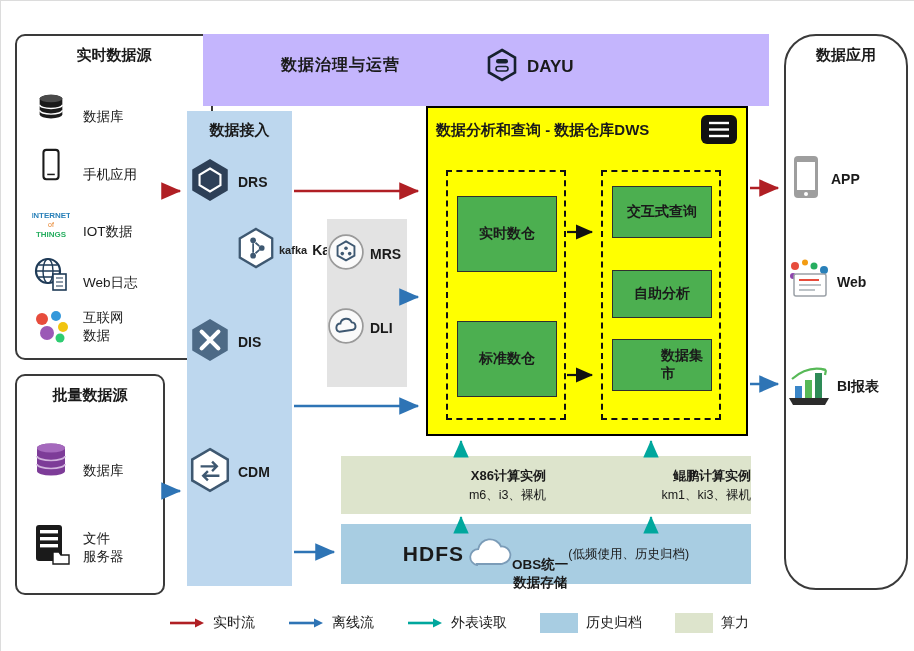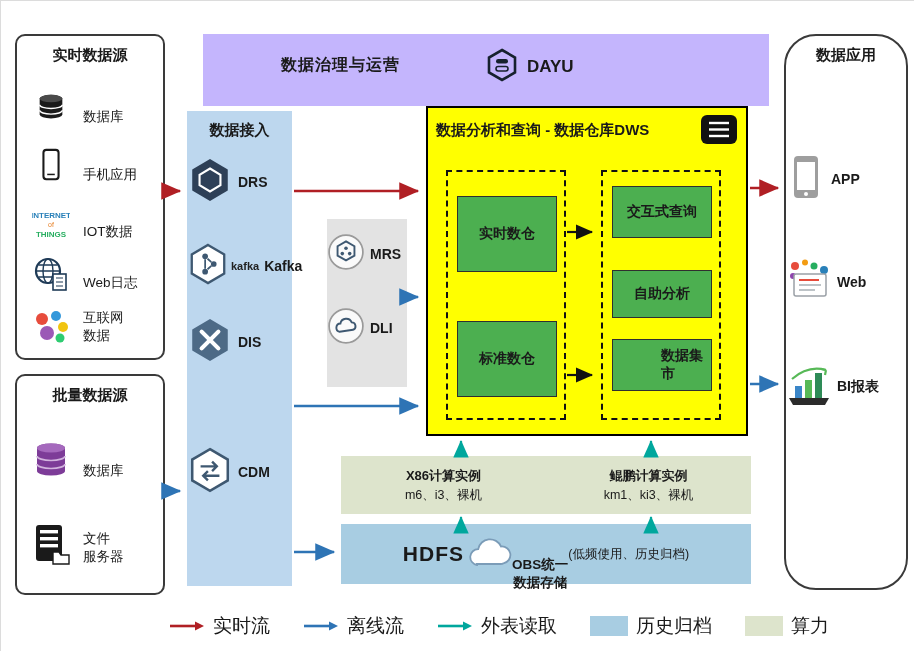--- a/index.html
+++ b/index.html
@@ -26,32 +26,32 @@
 
   .graybox{position:absolute;left:326px;top:218px;width:80px;height:168px;background:#e3e3e3;z-index:5;}
 
   .dws{position:absolute;left:425px;top:105px;width:322px;height:330px;background:#ffff00;border:2px solid #000;box-sizing:border-box;z-index:5;}
   .dws-title{position:absolute;left:8px;top:13px;font-size:15px;font-weight:bold;}
   .dws-doc{position:absolute;right:8px;top:6px;}
   .dashedcol{position:absolute;width:120px;height:250px;border:2px dashed #111;box-sizing:border-box;}
   .greenbox{position:absolute;left:9px;width:100px;background:#4caf50;border:1px solid #2f2f2f;display:flex;align-items:center;justify-content:center;font-size:14px;font-weight:bold;box-sizing:border-box;}
 
   .compute-box{position:absolute;left:340px;top:455px;width:410px;height:58px;background:#dde4cc;display:flex;z-index:5;}
-  .compute-half{flex:1;display:flex;flex-direction:column;align-items:center;justify-content:center;gap:2px;}
+  .compute-half{flex:1;display:flex;flex-direction:column;align-items:flex-end;justify-content:center;gap:2px;}
   .compute-title{font-size:13px;font-weight:bold;}
   .compute-models{font-size:12.5px;}
 
   .hdfs-box{position:absolute;left:340px;top:523px;width:410px;height:60px;background:#a8cde2;display:flex;align-items:center;justify-content:center;z-index:5;}
   .hdfs-name{font-size:21px;font-weight:bold;letter-spacing:1px;}
   .obs-label{font-size:13.5px;font-weight:bold;white-space:pre-line;line-height:1.3;text-align:center;margin-top:40px;}
   .obs-note{font-size:12.5px;}
 
   .legend{position:absolute;left:168px;top:612px;display:flex;align-items:center;gap:33px;z-index:5;}
   .lg-item{display:flex;align-items:center;gap:8px;}
-  .lg-label{font-size:19px;}
+  .lg-label{font-size:14px;}
 </style>
 </head>
 <body>
 
 <div class="canvas">
 
   <svg class="overlay" width="914" height="651" viewBox="0 0 914 651">
     <defs>
       <marker id="mr" markerWidth="9" markerHeight="8" refX="7.5" refY="3.5" orient="auto">
           <path d="M0,0 L8,3.5 L0,7 Z" fill="#b01f24"></path>
@@ -79,21 +79,21 @@
 
     <line x1="460" y1="522" x2="460" y2="516" stroke="#00a79d" stroke-width="2.2" marker-end="url(#mt)"></line>
     <line x1="650" y1="522" x2="650" y2="516" stroke="#00a79d" stroke-width="2.2" marker-end="url(#mt)"></line>
     <line x1="460" y1="453" x2="460" y2="440" stroke="#00a79d" stroke-width="2.2" marker-end="url(#mt)"></line>
     <line x1="650" y1="453" x2="650" y2="440" stroke="#00a79d" stroke-width="2.2" marker-end="url(#mt)"></line>
 
     <line x1="566" y1="231" x2="591" y2="231" stroke="#111" stroke-width="2.2" marker-end="url(#mk)"></line>
     <line x1="566" y1="374" x2="591" y2="374" stroke="#111" stroke-width="2.2" marker-end="url(#mk)"></line>
   </svg>
 
-  <div class="panel" style="left:14px;top:33px;width:146px;height:322px;">
+  <div class="panel" style="left:14px;top:33px;width:146px;height:322px;padding-left:48px;">
     <div class="panel-title">实时数据源</div>
     <div class="src-row" style="top:38px;height:52px;">
       <span class="icon-cell">
         <svg width="34" height="36" viewBox="0 0 36 36">
             <path d="M6 8 a12 4 0 0 1 24 0 v17 a12 4 0 0 1 -24 0 z" fill="#1a1a1a"></path>
             <ellipse cx="18" cy="8" rx="12" ry="4" fill="#4a4a4a"></ellipse>
             <path d="M6 14.5 a12 4 0 0 0 24 0" fill="none" stroke="#fff" stroke-width="1.5"></path>
             <path d="M6 20.5 a12 4 0 0 0 24 0" fill="none" stroke="#fff" stroke-width="1.5"></path>
           </svg>
       </span>
@@ -193,21 +193,21 @@
     <div class="node" style="top:46px;">
       <span>
         <svg width="46" height="46" viewBox="0 0 44 44">
             <path d="M22 2 L39 12 V32 L22 42 L5 32 V12 Z" fill="#2e4057"></path>
             <path d="M22 11 L32 17 V27 L22 33 L12 27 V17 Z" fill="none" stroke="#fff" stroke-width="2"></path>
           </svg>
       </span>
       <span class="node-label">DRS</span>
     </div>
 
-    <div class="node" style="top:132px;">
+    <div class="node" style="top:116px;padding-left:48px;">
       <span class="kafka-row">
         <span>
           <svg width="42" height="42" viewBox="0 0 44 44">
               <path d="M22 2 L39 12 V32 L22 42 L5 32 V12 Z" fill="#fff" stroke="#3e5871" stroke-width="2.4"></path>
               <circle cx="19" cy="14" r="3" fill="#3e5871"></circle>
               <circle cx="19" cy="30" r="3" fill="#3e5871"></circle>
               <circle cx="28" cy="22" r="3" fill="#3e5871"></circle>
               <path d="M19 17 V27 M21.5 16.5 L25.5 20 M21.5 27.5 L25.5 24" stroke="#3e5871" stroke-width="1.8" fill="none"></path>
             </svg>
         </span>

